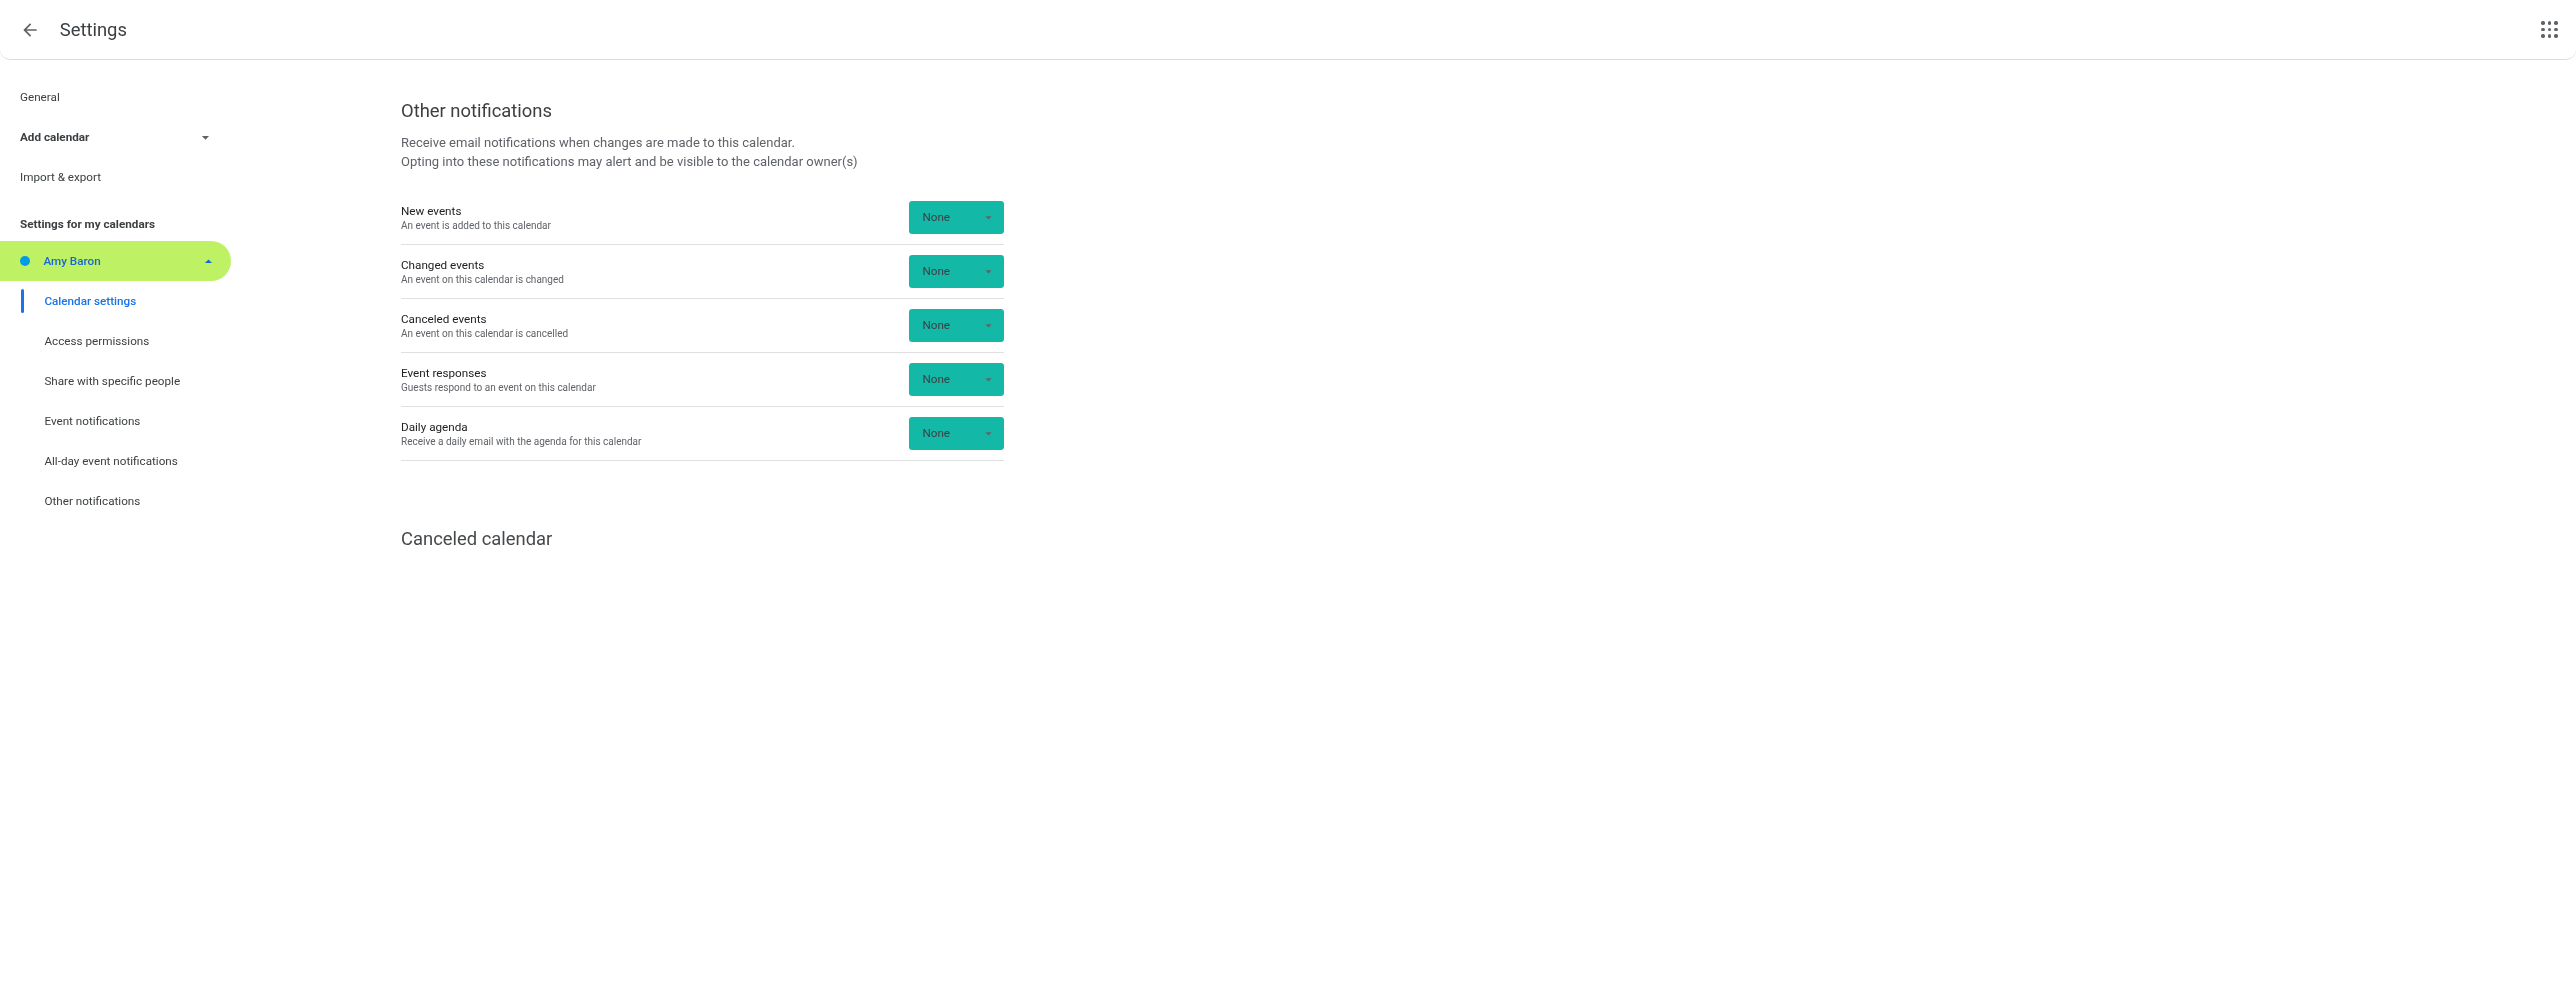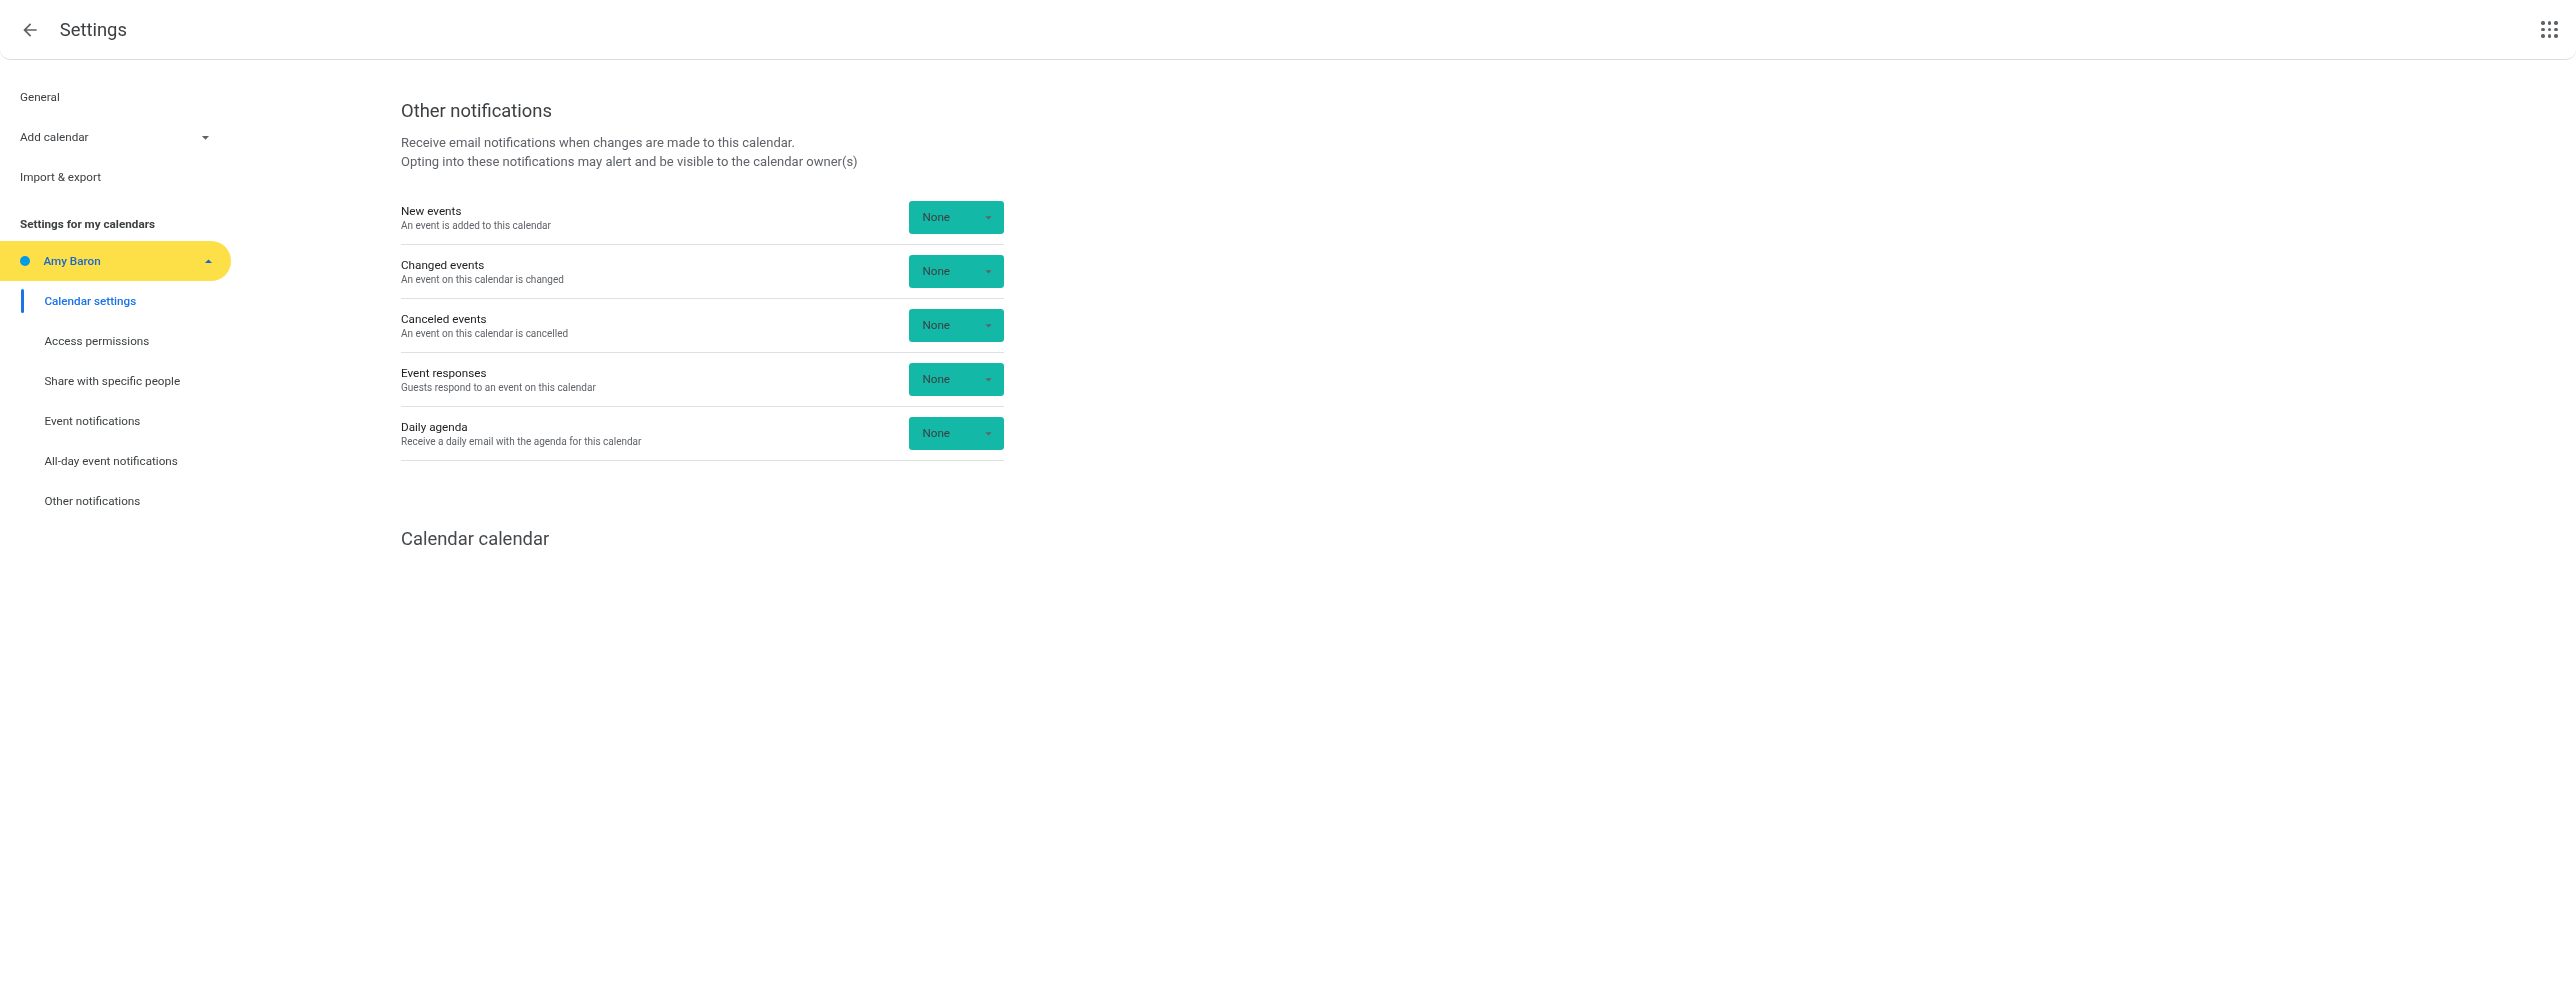--- a/index.html
+++ b/index.html
@@ -55,35 +55,35 @@
   .nav-item {
     height: 40px;
     display: flex;
     align-items: center;
     padding: 0 20px;
     font-size: 11.7px;
     color: #3c4043;
     cursor: pointer;
     position: relative;
   }
-  .nav-item.expandable { justify-content: space-between; }
+  .nav-item.expandable { justify-content: space-between; font-weight: bold; }
   .nav-item .chev { width: 17px; height: 17px; fill: #5f6368; }
   .section-heading {
     padding: 20px 20px 10px 20px;
     font-size: 11.7px;
     font-weight: 700;
     color: #3c4043;
   }
   .cal-pill {
     height: 40px;
     display: flex; align-items: center;
     padding: 0 20px;
     border-top-right-radius: 20px;
     border-bottom-right-radius: 20px;
-    background: #fde047;
+    background: #bef264;
     color: #1967d2;
     font-size: 11.7px;
     font-weight: 500;
     cursor: pointer;
     justify-content: flex-start;
     position: relative;
     margin-right: 3.3px;
   }
   .cal-dot {
     width: 10px; height: 10px; border-radius: 50%;
@@ -320,18 +320,18 @@
           <div class="row-sub">Receive a daily email with the agenda for this calendar</div>
         </div>
         <div class="select">
           <span>None</span>
           <svg viewBox="0 0 24 24">
               <path d="M7 10l5 5 5-5z"></path>
             </svg>
         </div>
       </div>
 
-      <div class="next-section">Calendar calendar</div>
+      <div class="next-section">Canceled calendar</div>
     </div>
   </div>
 
 </div>
 
 
 </body></html>

